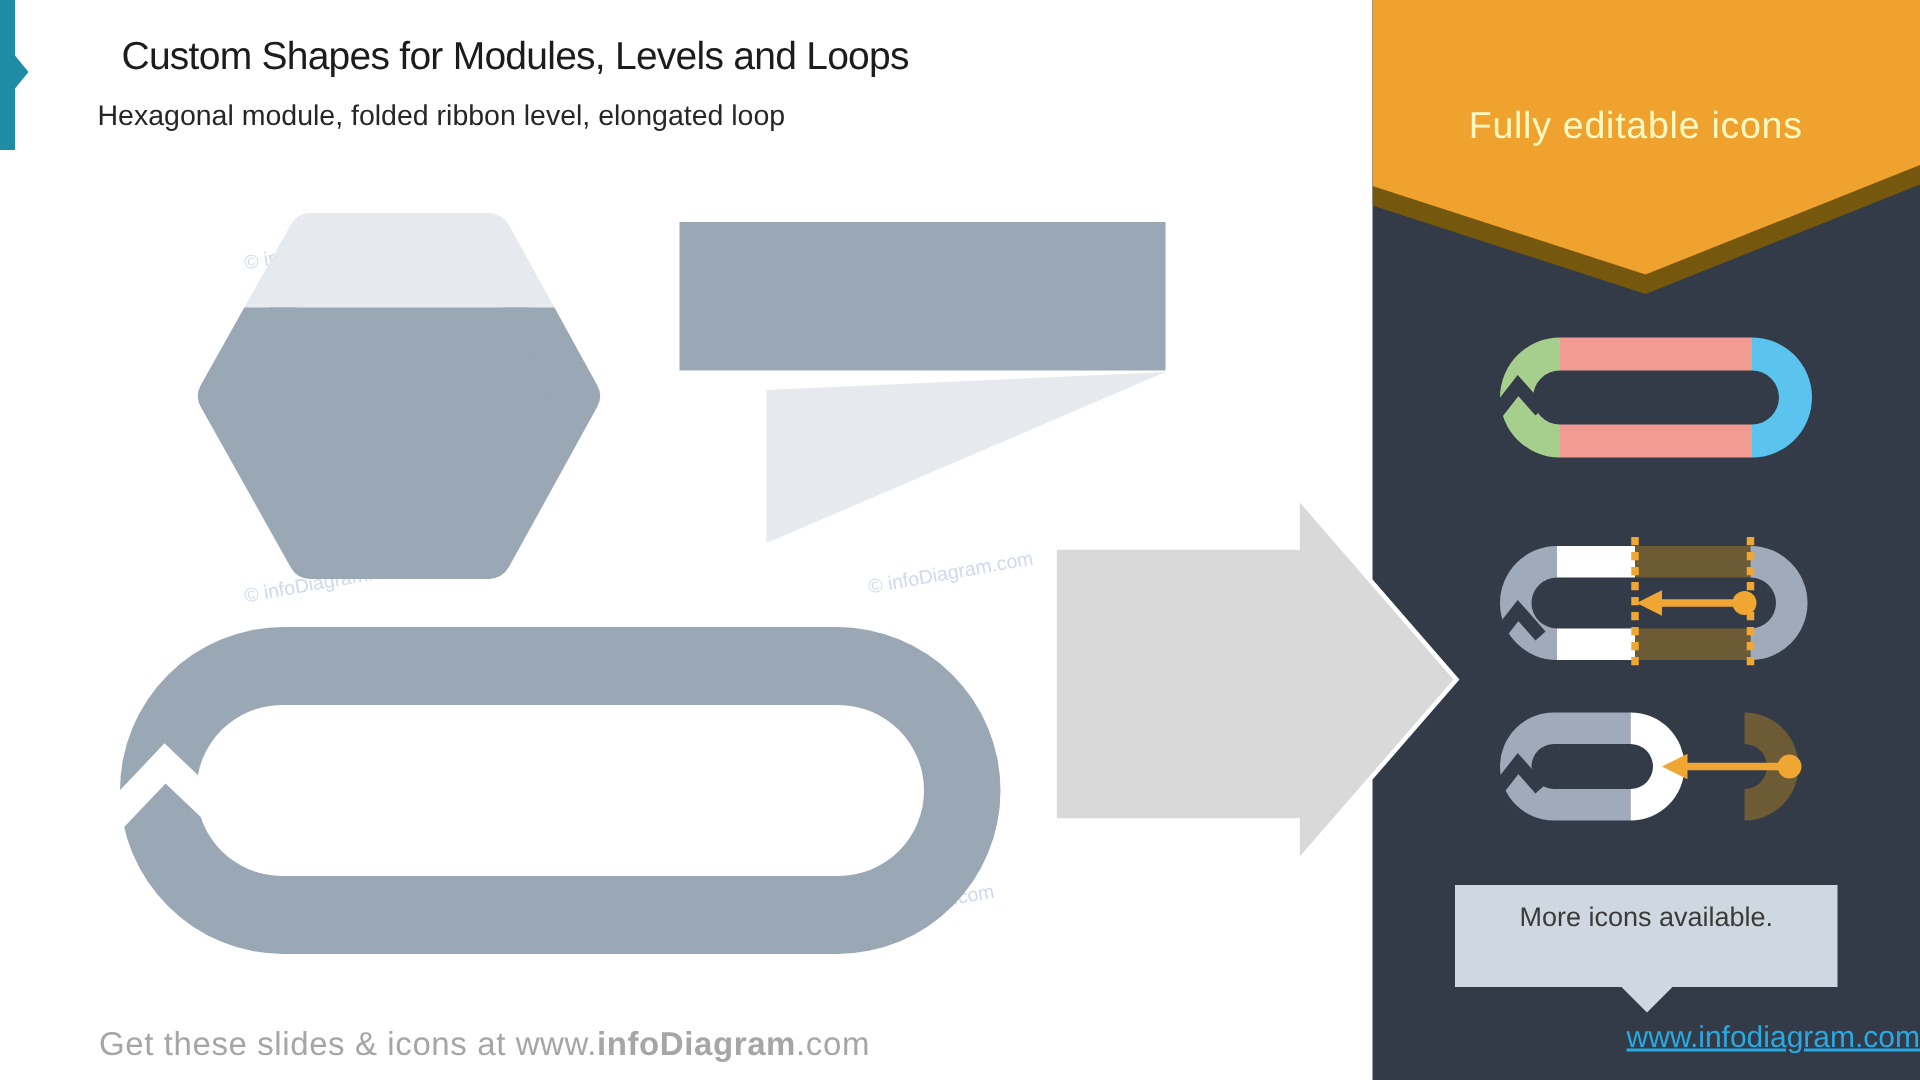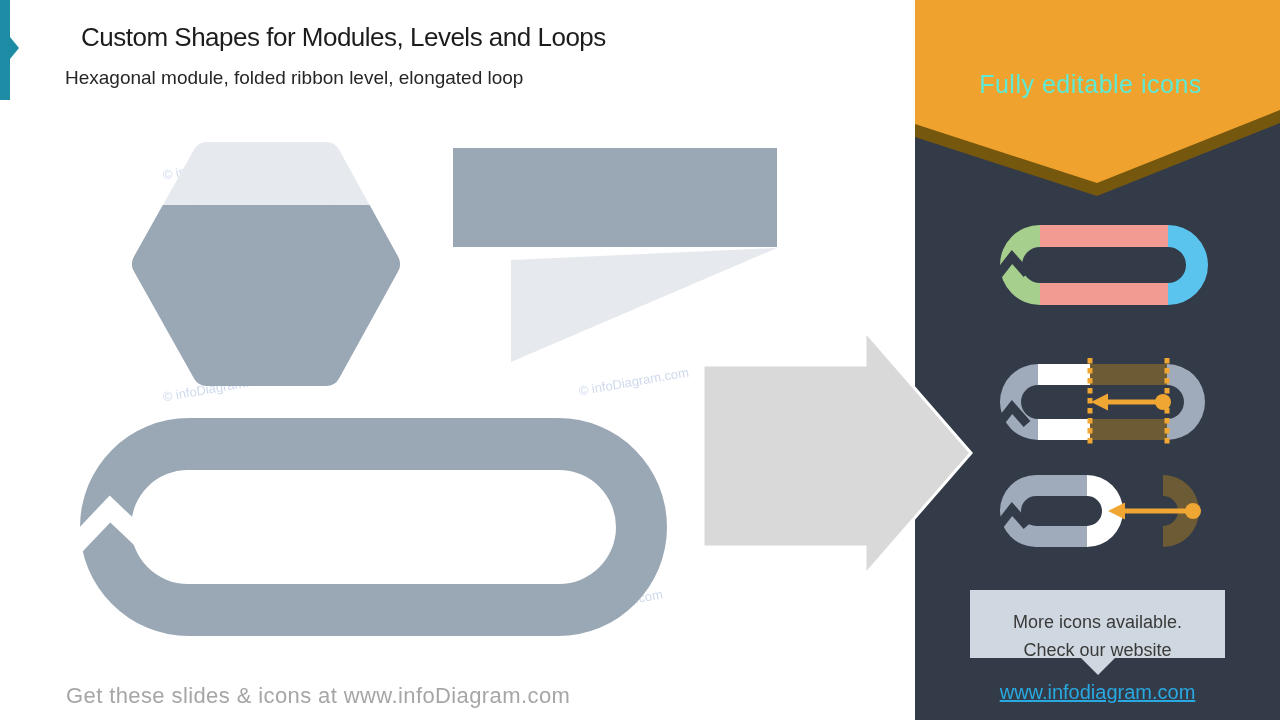--- a/index.html
+++ b/index.html
@@ -15,32 +15,32 @@
   .wm{position:absolute;color:var(--watermark_blue);font-size:13px;transform:rotate(-10deg);
       white-space:nowrap;opacity:.8;}
 
   
   .callout-text{left:702px;top:388px;width:164px;text-align:center;font-size:15px;line-height:23px;
       color:var(--callout_text);z-index:6;}
   .callout-svg{left:0;top:0;z-index:5;}
 
   
   .sidebar{left:915px;top:0;width:365px;height:720px;background:var(--sidebar_bg);}
-  .banner-label{left:0;top:70px;width:351px;text-align:center;font-size:25px;color:#5eead4;letter-spacing:.5px;}
+  .banner-label{left:0;top:70px;width:351px;text-align:center;font-size:25px;color:#fef9c3;letter-spacing:.5px;}
   .bubble{left:55px;top:590px;width:255px;height:68px;background:var(--bubble_bg);
-      color:var(--bubble_text);text-align:center;font-size:18px;line-height:28px;padding-top:18px;box-sizing:border-box;}
+      color:var(--bubble_text);text-align:center;font-size:18px;line-height:28px;padding-top:7px;box-sizing:border-box;}
   .bubble-tail{position:absolute;left:50%;top:100%;margin-left:-17px;width:0;height:0;
       border-left:17px solid transparent;border-right:17px solid transparent;
       border-top:17px solid var(--bubble_bg);}
-  .website-link{left:0;top:681px;width:365px;text-align:center;font-size:20px;
+  .website-link{left:0;top:681px;width:365px;text-align:right;font-size:20px;
       color:var(--link_blue);text-decoration:underline;cursor:pointer;}
 
   
   .footer{left:66px;top:683px;font-size:22px;color:var(--footer_gray);letter-spacing:.4px;white-space:nowrap;}
-  .footer b{font-weight:normal;}
+  .footer b{font-weight:bold;}
 
   
   .f-gray{fill:var(--shape_gray);}
   .f-light{fill:var(--shape_light);}
   .f-teal{fill:var(--accent_teal);}
   .f-callout{fill:var(--callout_gray);stroke:#ffffff;stroke-width:3;}
   .f-orangebanner{fill:var(--banner_orange);}
   .f-banneredge{fill:var(--banner_edge);}
   .f-green{fill:var(--icon_green);}
   .f-salmon{fill:var(--icon_salmon);}
@@ -146,21 +146,20 @@
         <g>
           <line x1="276" y1="296" x2="207" y2="296" class="s-orange" stroke-width="5"></line>
           <polygon points="193,296 210,287.5 210,304.5" class="f-orange"></polygon>
           <circle cx="278" cy="296" r="8" class="f-orange"></circle>
         </g>
       </g>
     </svg>
 
     <div class="abs bubble">
       <div>More icons available.</div>
-      <div>Check our website</div>
       <div class="bubble-tail"></div>
     </div>
 
     <div class="abs website-link">www.infodiagram.com</div>
   </div>
 
   <div class="abs footer"><span>Get these slides &amp; icons at www.</span><b>infoDiagram</b><span>.com</span></div>
 
 </div>
 

